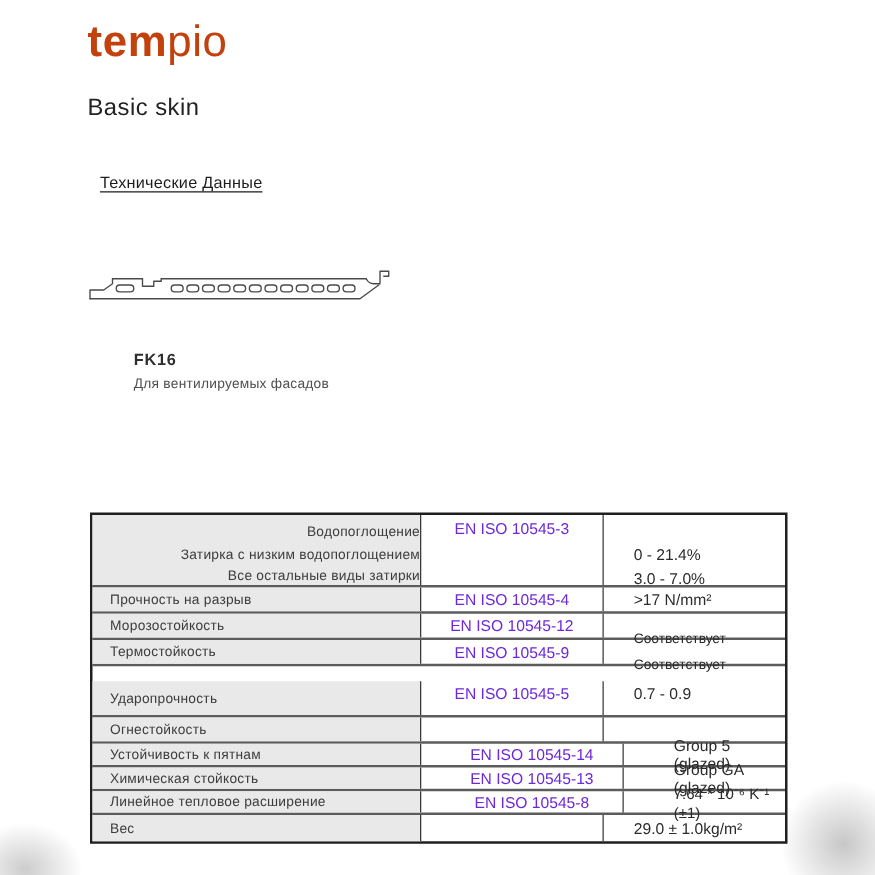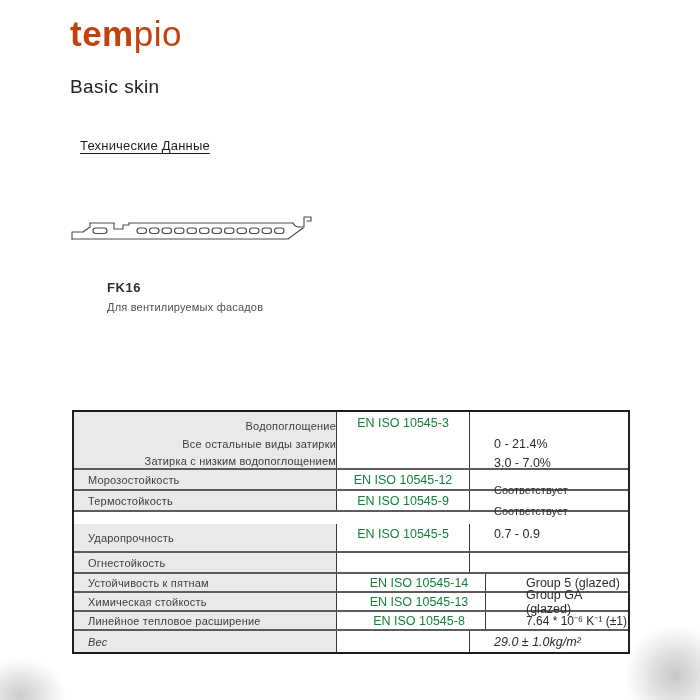--- a/index.html
+++ b/index.html
@@ -36,29 +36,29 @@
   .product { position:absolute; left:70px; top:280px;margin-left:37px; }
   .product-code { font-size:13px; font-weight:700; letter-spacing:0.6px; color:#2e2e2e; }
   .product-desc { font-size:11px; color:#4f4f4f; margin-top:6px; letter-spacing:0.2px; }
 
   
   .spec-table {
     position:absolute; left:72px; top:410px; width:558px;
     border:2px solid #1f1f1f; background:#fff;
   }
   .row { display:flex; border-bottom:2px solid #5c5c5c; }
-  .row:last-child { border-bottom:none;font-style:italic; }
+  .row:last-child { border-bottom:none; }
   .cell { display:flex; align-items:center; }
   .c-label {
     width:263px; background:#e9e9e9; border-right:1px solid #3a3a3a;
     padding-left:14px; font-size:11px; color:#3d3d3d; letter-spacing:0.2px;
   }
   .c-std {
-    width:133px; border-right:1px solid #3a3a3a; justify-content:center;
-    font-size:12.5px; color:#15803d;
+    width:146px; border-right:1px solid #3a3a3a; justify-content:center;
+    font-size:12.5px; color:#6d28d9;
   }
   .c-val { flex:1; padding-left:24px; font-size:12.5px; color:#2b2b2b; }
   .val-small { font-size:11px;margin-top:20px; }
   .val-mid { font-size:12px; }
 
   .h58 { height:58px; } .h29 { height:29px;margin-top:12px; } .h21 { height:21px; } .h19 { height:19px;gap:16px; }
 
   .multi { flex-direction:column; align-items:flex-end; justify-content:flex-start; padding-top:6px; }
   .multi div { line-height:17.5px; }
   .top  { align-items:flex-start; padding-top:4px; }
@@ -124,30 +124,35 @@
   <div class="product">
     <div class="product-code">FK16</div>
     <div class="product-desc">Для вентилируемых фасадов</div>
   </div>
 
   <div class="spec-table">
 
     <div class="row h58">
       <div class="cell c-label multi">
         <div>Водопоглощение</div>
+        <div>Затирка с низким водопоглощением</div>
         <div>Все остальные виды затирки</div>
-        <div>Затирка с низким водопоглощением</div>
       </div>
       <div class="cell c-std top">EN ISO 10545-3</div>
       <div class="cell c-val multi-val">
         <div>0 - 21.4%</div>
         <div>3.0 - 7.0%</div>
       </div>
     </div>
 
+    <div class="row h21">
+      <div class="cell c-label">Прочность на разрыв</div>
+      <div class="cell c-std">EN ISO 10545-4</div>
+      <div class="cell c-val">&gt;17 N/mm²</div>
+    </div>
 
     <div class="row h21">
       <div class="cell c-label">Морозостойкость</div>
       <div class="cell c-std">EN ISO 10545-12</div>
       <div class="cell c-val val-small">Соответствует</div>
     </div>
 
     <div class="row h21">
       <div class="cell c-label">Термостойкость</div>
       <div class="cell c-std">EN ISO 10545-9</div>

